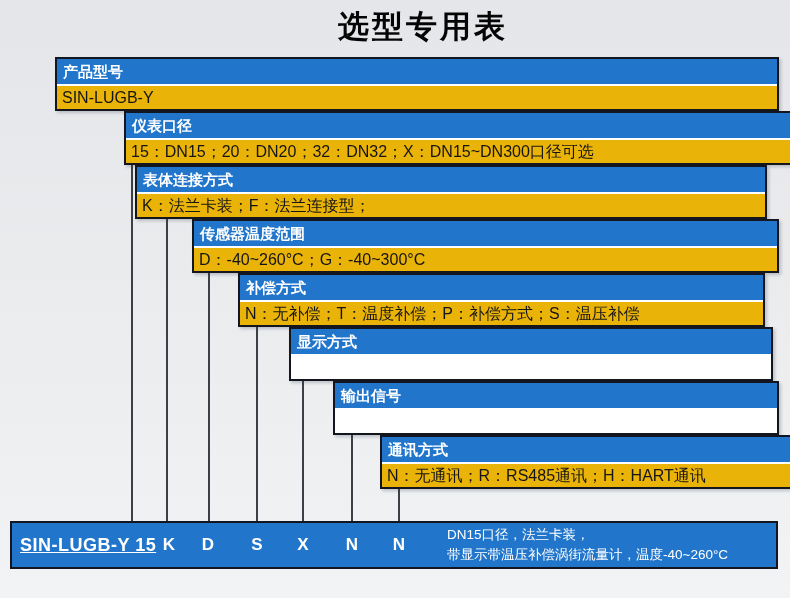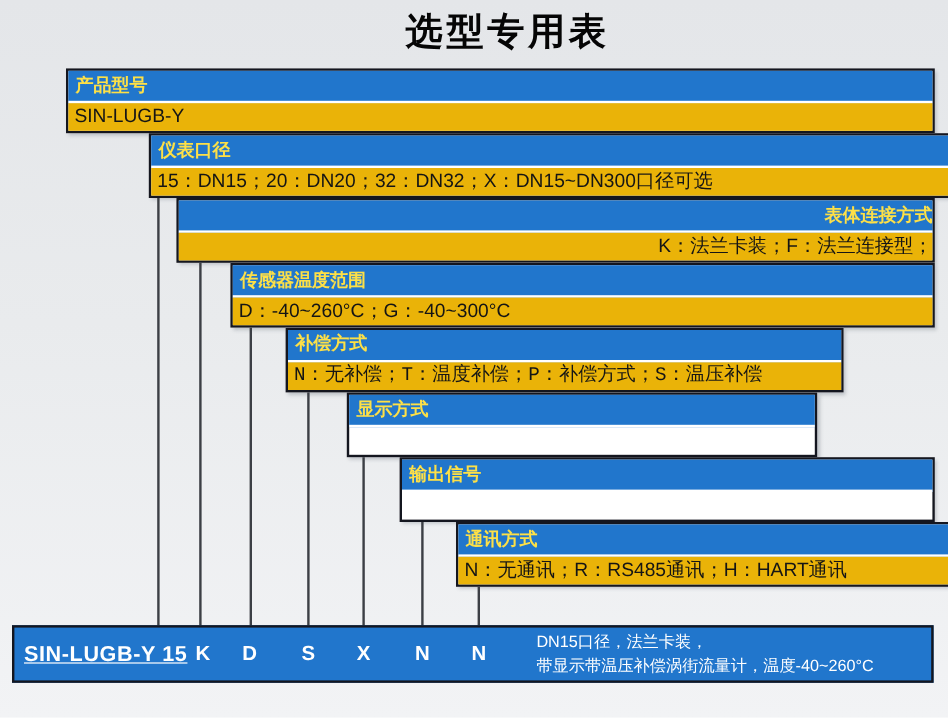--- a/index.html
+++ b/index.html
@@ -26,21 +26,21 @@
     height: 54px;
     background: #ffffff;
     border: 2px solid #14161f;
     box-shadow: 2px 2px 3px rgba(70, 80, 95, 0.28);
   }
   .block-header {
     height: 25px;
     line-height: 25px;
     background: #2176cc;
     border-bottom: 2px solid #ffffff;
-    color: #fde047;
+    color: #ffffff;
     font-size: 15px;
     font-weight: 700;
     padding-left: 6px;
     white-space: nowrap;
     overflow: hidden;
   }
   .block-content {
     height: 23px;
     line-height: 23px;
     color: #151515;
@@ -98,33 +98,33 @@
 <div class="page-title">选型专用表</div>
 
 <div class="block" style="left:55px;  top:57px;  width:724px;">
   <div class="block-header">产品型号</div>
   <div class="block-content">SIN-LUGB-Y</div>
 </div>
 <div class="block" style="left:100px; top:111px; width:679px;margin-left:24px;">
   <div class="block-header">仪表口径</div>
   <div class="block-content">15：DN15；20：DN20；32：DN32；X：DN15~DN300口径可选</div>
 </div>
-<div class="block" style="left:147px; top:165px; width:632px;text-align:right;">
+<div class="block" style="left:135px; top:165px; width:632px;">
   <div class="block-header">表体连接方式</div>
   <div class="block-content">K：法兰卡装；F：法兰连接型；</div>
 </div>
 <div class="block" style="left:192px; top:219px; width:587px;">
   <div class="block-header">传感器温度范围</div>
   <div class="block-content">D：-40~260°C；G：-40~300°C</div>
 </div>
-<div class="block" style="left:238px; top:273px; width:465px;font-family:Liberation Mono, monospace;">
+<div class="block" style="left:238px; top:273px; width:527px;">
   <div class="block-header">补偿方式</div>
   <div class="block-content">N：无补偿；T：温度补偿；P：补偿方式；S：温压补偿</div>
 </div>
-<div class="block" style="left:289px; top:327px; width:392px;">
+<div class="block" style="left:289px; top:327px; width:484px;">
   <div class="block-header">显示方式</div>
 </div>
 <div class="block" style="left:333px; top:381px; width:446px;">
   <div class="block-header">输出信号</div>
 </div>
 <div class="block" style="left:380px; top:435px; width:478px;">
   <div class="block-header">通讯方式</div>
   <div class="block-content">N：无通讯；R：RS485通讯；H：HART通讯</div>
 </div>
 

